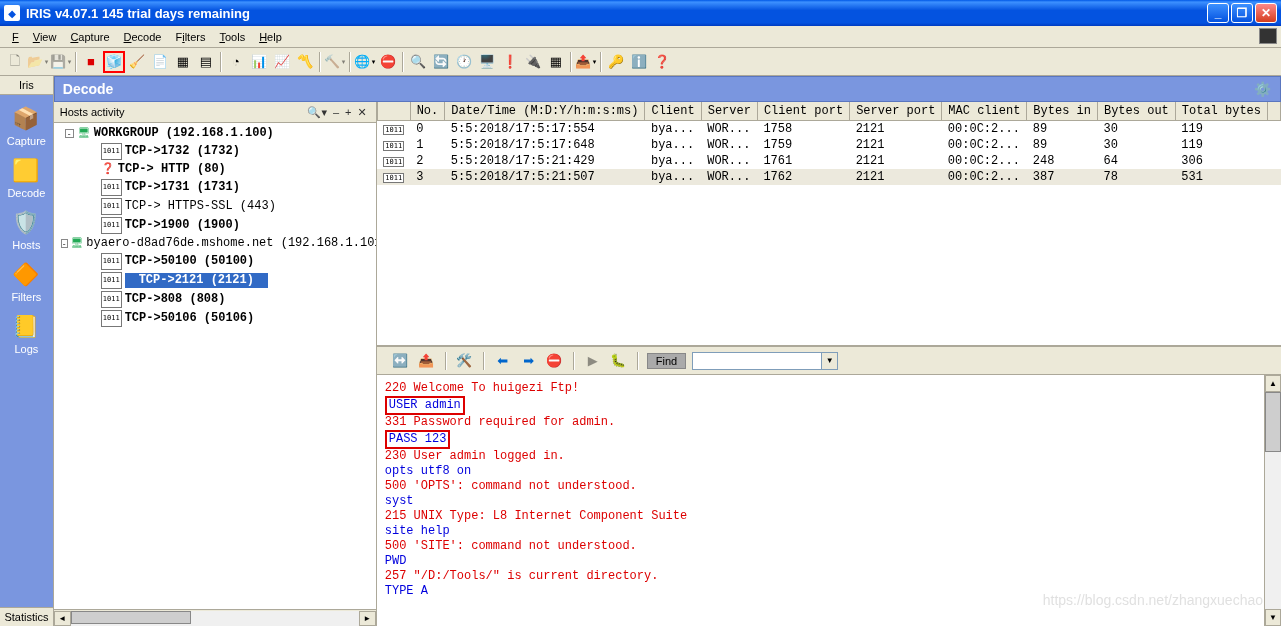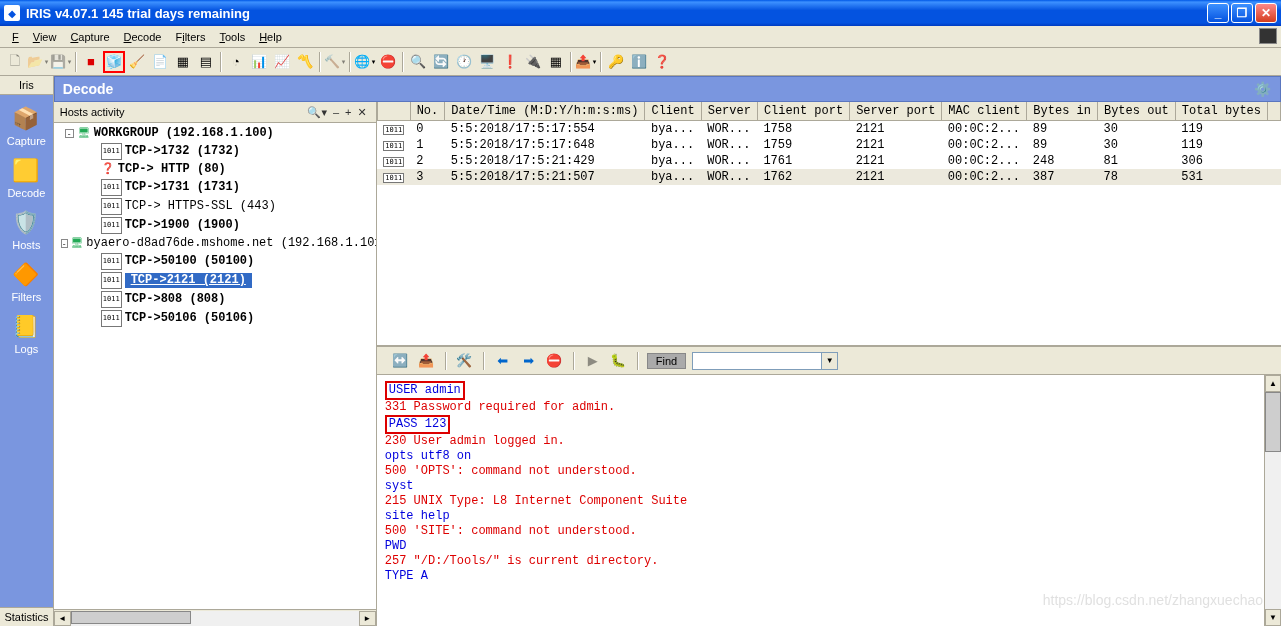--- a/index.html
+++ b/index.html
@@ -50,21 +50,21 @@
 
 .tree { flex: 1; overflow: auto; font-family: "SimSun","Courier New", monospace; font-size: 12px; padding: 2px; white-space: nowrap; }
 .tree-row { padding: 1px 2px; display: flex; align-items: center; gap: 3px; line-height: 15px; }
 .tree-ind { display: inline-block; }
 .tree-toggle { width: 9px; height: 9px; border: 1px solid #888; display: inline-flex; align-items: center; justify-content: center; font-size: 8px; line-height: 7px; background: #fff; }
 .tree-icon { width: 14px; display: inline-flex; justify-content: center; font-size: 10px; }
 .tree-icon.host { color: #2a5; }
 .tree-icon.n1011 { background: #fff; border: 1px solid #777; font-family: monospace; font-size: 7px; padding: 0 1px; width: auto; }
 .tree-icon.q { font-size: 11px; font-weight: bold; }
 .tree-label { font-weight: bold; }
-.tree-row.selected .tree-label { background: #316ac5; color: #fff; padding: 0 6px; text-decoration: underline; }
+.tree-row.selected .tree-label { background: #316ac5; color: #fff; padding: 0 14px; }
 
 .left-scroll { height: 17px; background: #ece9d8; border-top: 1px solid #aca899; display: flex; align-items: center; }
 .left-scroll .sbtn { width: 17px; height: 15px; background: #ece9d8; border: 1px solid #aca899; display:flex; align-items:center; justify-content:center; font-size:8px;}
 .left-scroll .track { flex:1; background:#f0f0f0; height:15px; position:relative;}
 .left-scroll .thumb { position:absolute; left:0; width:120px; height:13px; background:#cecece; border:1px solid #888;}
 
 .right-panel { flex: 1; display: flex; flex-direction: column; min-width: 0; }
 .table-wrap { background: #fff; border-bottom: 2px solid #aca899; height: 245px; overflow: auto; }
 table { border-collapse: collapse; width: 100%; font-family: "SimSun","Courier New", monospace; font-size: 12px; }
 th { background: #ece9d8; border: 1px solid #aca899; border-top: none; text-align: left; padding: 2px 6px; font-weight: normal; white-space: nowrap; height: 14px; }
@@ -328,21 +328,21 @@
                 <tr>
                   <td class="rowicon"><span class="n1011b">1011</span></td>
                   <td>2</td>
                   <td>5:5:2018/17:5:21:429</td>
                   <td>bya...</td>
                   <td>WOR...</td>
                   <td>1761</td>
                   <td>2121</td>
                   <td>00:0C:2...</td>
                   <td>248</td>
-                  <td>81</td>
+                  <td>64</td>
                   <td>306</td>
                   <td></td>
                 </tr>
                 <tr class="sel">
                   <td class="rowicon"><span class="n1011b">1011</span></td>
                   <td>3</td>
                   <td>5:5:2018/17:5:21:507</td>
                   <td>bya...</td>
                   <td>WOR...</td>
                   <td>1762</td>
@@ -372,20 +372,21 @@
           <div class="msep"></div>
           <div class="find-label">Find</div>
           <div class="find-combo">
             <input class="find-input" value="" style="">
             <div class="find-drop">▼</div>
           </div>
         </div>
 
         <div class="bottom-pane">
           <div class="bottom-content" id="bottom-content">
+              <div class="red">220 Welcome To huigezi Ftp!</div>
               <div class="blue"><span class="boxed">USER admin</span></div>
               <div class="red">331 Password required for admin.</div>
               <div class="blue"><span class="boxed">PASS 123</span></div>
               <div class="red">230 User admin logged in.</div>
               <div class="blue">opts utf8 on</div>
               <div class="red">500 'OPTS': command not understood.</div>
               <div class="blue">syst</div>
               <div class="red">215 UNIX Type: L8 Internet Component Suite</div>
               <div class="blue">site help</div>
               <div class="red">500 'SITE': command not understood.</div>

